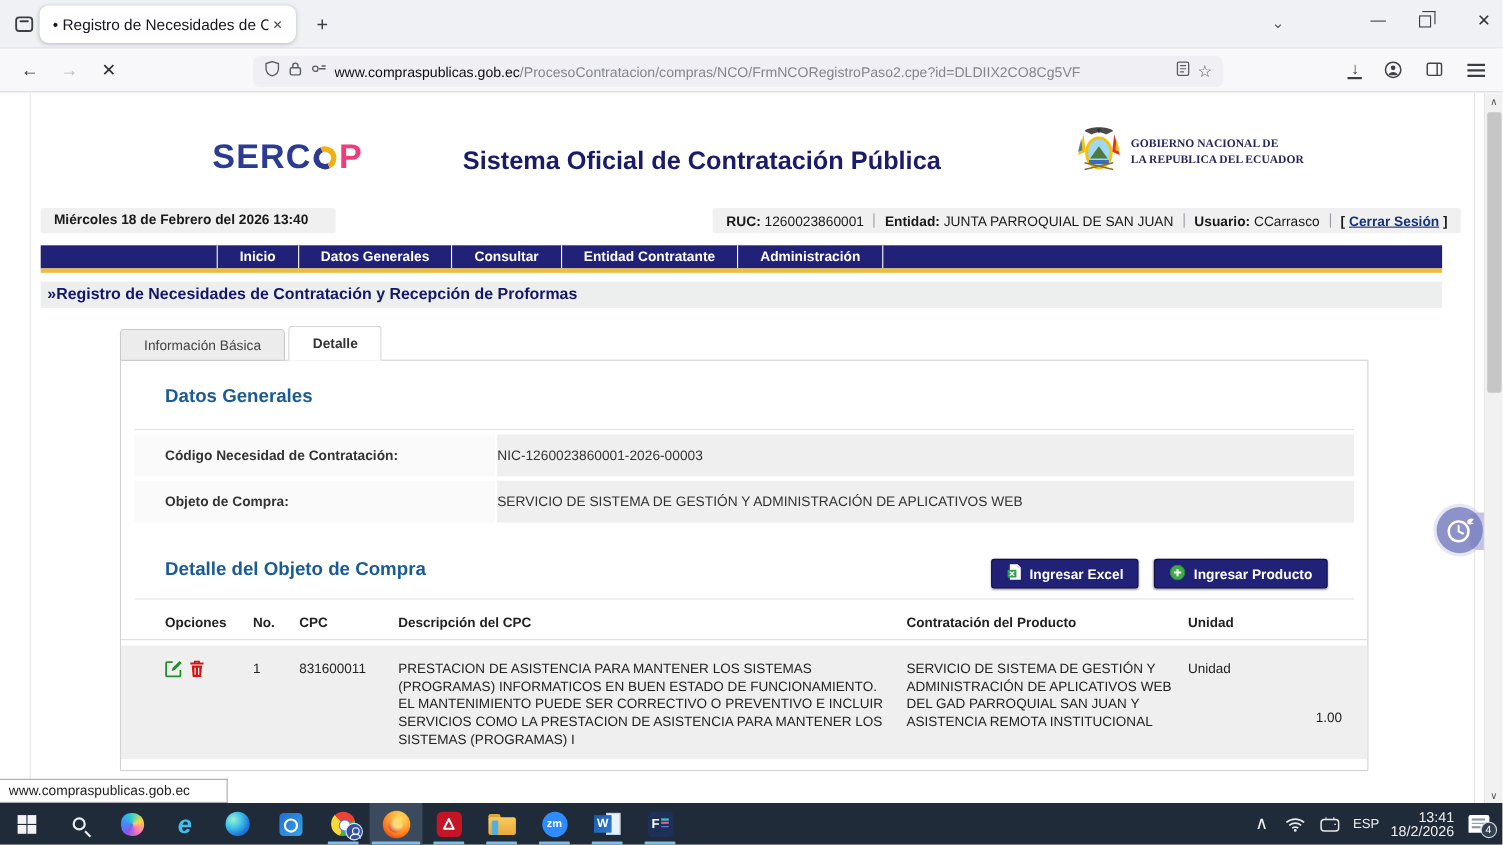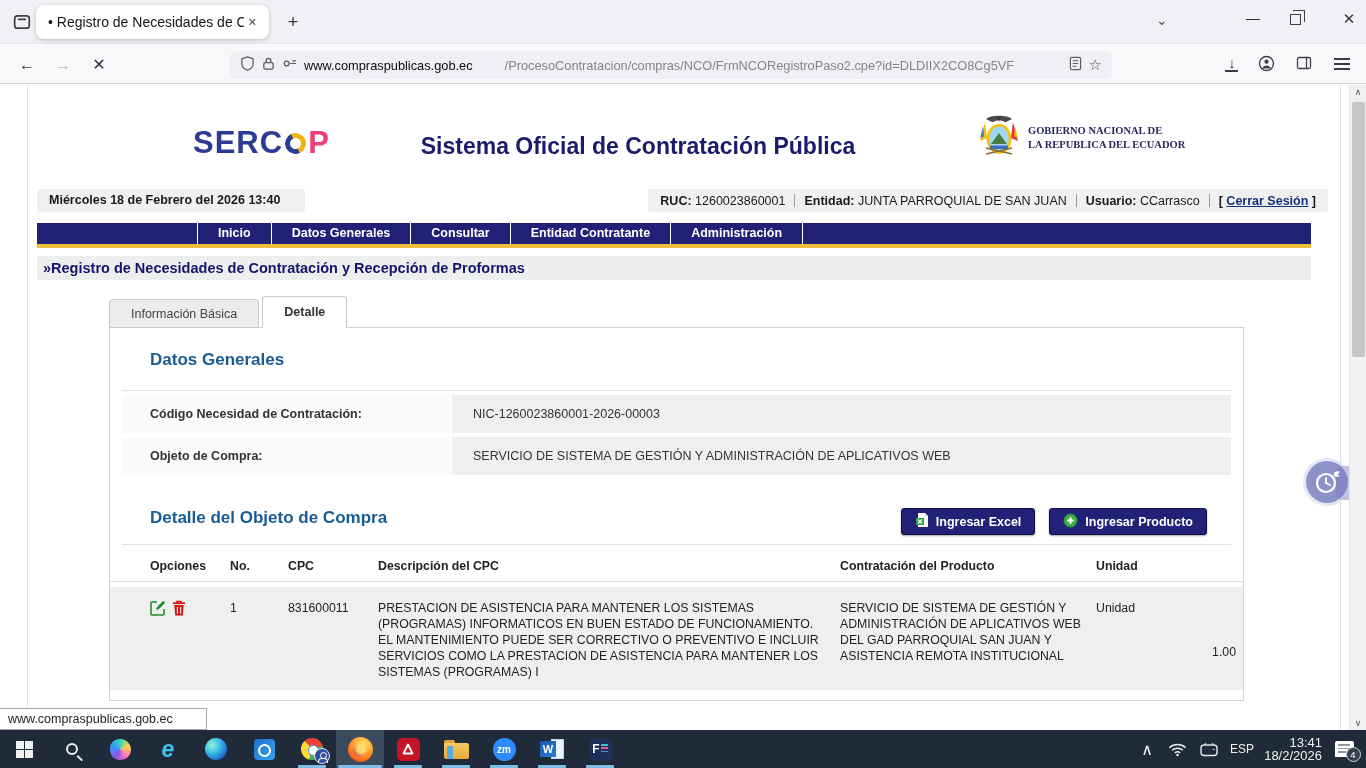--- a/index.html
+++ b/index.html
@@ -19,21 +19,21 @@
   .win-restore::before { content:""; position:absolute; left:2px; top:-5px; width:11px; height:11px; border:1.4px solid #3c3c44; border-left:none; border-bottom:none; }
   .win-close { position:absolute; left:1334px; top:10px; width:30px; text-align:center; font-size:15px; color:#333; }
 
   #urlbar { position:absolute; top:45px; left:0; width:1366px; height:39px; background:#f8f8fa; border-bottom:1px solid #d7d7dc; }
   .nav-glyph { position:absolute; top:8px; width:26px; height:24px; text-align:center; font-size:16px; color:#2f2f38; line-height:24px; }
   .nav-fwd { color:#b8b8c0; }
   .url-pill { position:absolute; left:230px; top:6px; width:882px; height:28px; background:#f0f0f4; border-radius:6px; display:flex; align-items:center; padding:0 10px; gap:7px; }
   .url-text { flex:1; font-size:12.8px; white-space:nowrap; overflow:hidden; position:relative; }
   .url-text::after { content:""; position:absolute; right:0; top:0; width:46px; height:100%; background:linear-gradient(90deg, rgba(240,240,244,0), #f0f0f4); }
   .url-domain { color:#0c0c0d; }
-  .url-path { color:#84848d;margin-left:32px; }
+  .url-path { color:#84848d; }
   .url-star { font-size:15px; color:#55555e; }
   .bar-dl { position:absolute; left:1222px; top:9px; font-size:15px; color:#3b3b44; width:20px; text-align:center; }
   .bar-dl::after { content:""; position:absolute; left:3px; bottom:-1px; width:13px; height:1.6px; background:#3b3b44; }
   .bar-burger { position:absolute; left:1334px; top:13px; width:16px; }
   .bar-burger i { display:block; height:1.7px; background:#3b3b44; margin-bottom:3.4px; }
 
   
   #viewport { position:absolute; top:85px; left:0; width:1366px; height:645px; background:#fff; }
   #site { position:absolute; left:27px; top:0; width:1314px; height:645px; background:#fff; border-left:1px solid #e4e4e4; border-right:1px solid #e4e4e4; }
 
@@ -58,29 +58,29 @@
 
   .site-tabs { position:absolute; left:81px; top:211px; height:32px; display:flex; z-index:3; align-items:flex-end; }
   .stab { border:1px solid #c9c9c9; border-radius:4px 4px 0 0; padding:0 21px; line-height:28px; height:29px; font-size:12.5px; background:#ececec; color:#444; margin-right:3px; }
   .stab.active { background:#fff; font-weight:bold; color:#333; height:32px; line-height:30px; border-bottom:1px solid #fff; }
 
   .panel { position:absolute; left:81px; top:242px; width:1135px; height:374px; background:#fff; border:1px solid #d2d2d2; z-index:2; }
   .sec-heading { position:absolute; left:40px; font-size:17px; font-weight:bold; color:#1a5b96; }
   .hr { position:absolute; left:12px; right:12px; height:1px; background:#e2e2e2; }
   .drow { position:absolute; left:12px; right:12px; height:38px; display:flex; gap:2px; font-size:12.5px; color:#333; }
   .drow .dl { width:328px; background:#fafafa; line-height:38px; padding-left:28px; font-weight:bold; }
-  .drow .dv { flex:1; background:#efefef; line-height:38px; padding-left:21px; }
+  .drow .dv { flex:1; background:#efefef; line-height:38px; }
 
   .btns { position:absolute; right:36px; top:180px; display:flex; gap:14px; }
   .nbtn { height:27px; background:#212178; border:1px solid #11114a; border-radius:3px; color:#fff; font-size:12.5px; font-weight:bold; display:flex; align-items:center; gap:7px; padding:0 13px; box-shadow:0 1px 2px rgba(0,0,0,.35); }
 
   .trow { display:flex; padding-left:40px; font-size:12.3px; color:#222; }
   .thead { position:absolute; left:0; right:0; top:223px; height:31px; line-height:31px; font-weight:bold; border-bottom:1px solid #dcdcdc; }
   .tdata { position:absolute; left:0; right:0; top:259px; height:103px; background:#efefef; padding-top:13px; line-height:16px; }
-  .c-op { width:80px; } .c-no { width:42px; } .c-cpc { width:90px;margin-left:16px; }
+  .c-op { width:80px; } .c-no { width:42px; } .c-cpc { width:90px; }
   .c-cpcd { width:462px; padding-right:18px; } .c-prod { width:256px; padding-right:14px; }
   .c-uni { width:68px; } .c-qty { width:72px; text-align:right;margin-top:44px; }
   .rowicons { display:flex; gap:6px; }
 
   .status-tip { position:absolute; left:0; bottom:0; width:207px; height:22px; background:#fff; border:1px solid #a9a9a9; border-left:none; font-size:12.5px; color:#222; line-height:20px; padding-left:8px; z-index:6; }
 
   .float-tab { position:absolute; left:1336px; top:381px; width:16px; height:34px; background:rgba(160,162,208,.65); border-radius:6px 0 0 6px; z-index:7; }
   .float-clock { position:absolute; left:1306px; top:376px; width:42px; height:42px; border-radius:50%; background:rgba(121,127,191,.85); z-index:8; display:flex; align-items:center; justify-content:center; box-shadow:0 0 0 3px rgba(200,202,235,.45); }
 
   .scrollbar { position:absolute; right:0; top:0; width:17px; height:645px; background:#f1f1f1; border-left:1px solid #e4e4e4; z-index:9; }

